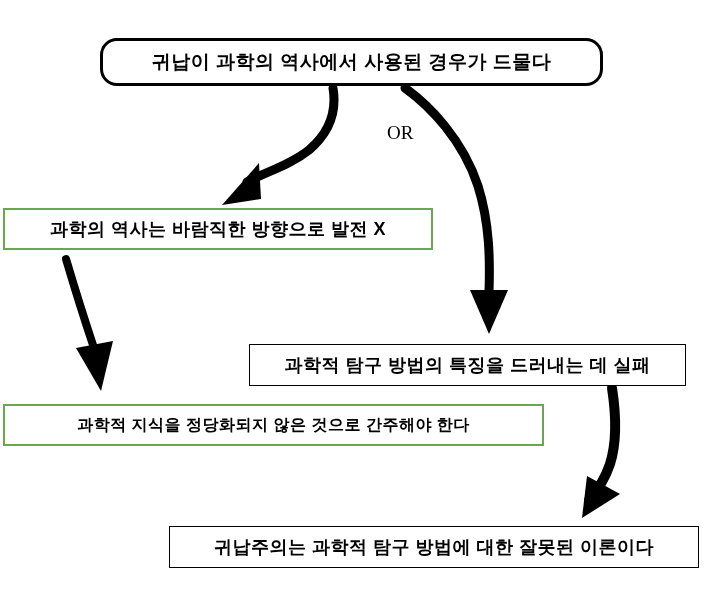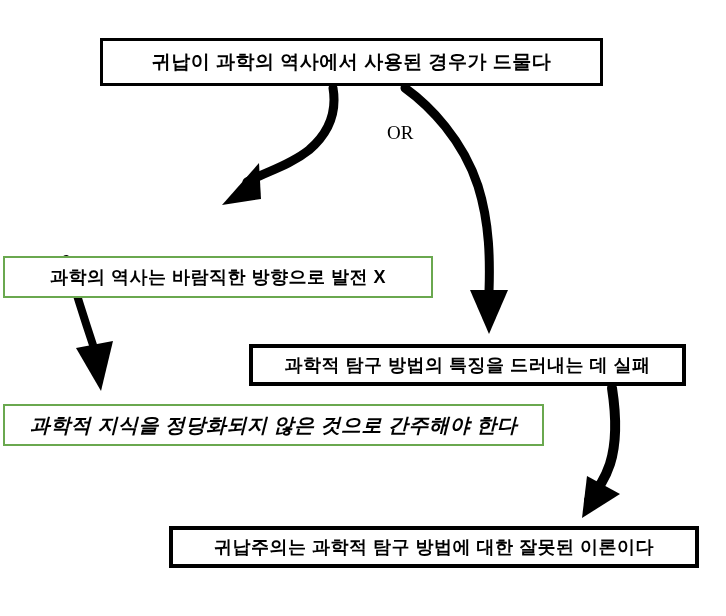--- a/index.html
+++ b/index.html
@@ -41,21 +41,21 @@
   .node-label {
     display: block;
   }
   .n-black {
     border: 3px solid #000000;
   }
   .n-green {
     border: 2px solid #6aa84f;
   }
   .n-pink {
-    border: 4px solid #000000;
+    border: 1px solid #000000;
   }
   .or-label {
     position: absolute;
     font-family: "Liberation Serif", serif;
     font-size: 19px;
     color: #000000;
     font-weight: normal;
   }
 </style>
 </head>
@@ -79,35 +79,35 @@
       <path d="M 66 259 C 74 286, 84 318, 93 345" fill="none" stroke="#000000" stroke-width="8" stroke-linecap="round"></path>
       <path d="M 101 391 L 76 348 L 113 341 Z" fill="#000000"></path>
     </g>
 
     <g>
       <path d="M 612 388 C 616 414, 617 442, 610 464 C 604 482, 596 492, 589 500" fill="none" stroke="#000000" stroke-width="10" stroke-linecap="round"></path>
       <path d="M 582 518 L 587 476 L 620 494 Z" fill="#000000"></path>
     </g>
   </svg>
 
-  <div class="node n-black" style="left:100px; top:38px; width:503px; height:48px; font-size:19px;">
+  <div class="node n-black" style="left:100px; top:38px; width:503px; height:48px; font-size:19px;border-radius:17px;">
     <span class="node-label">귀납이 과학의 역사에서 사용된 경우가 드물다</span>
   </div>
 
   <div class="or-label" style="left:355px; top:122px;margin-left:32px;">OR</div>
 
-  <div class="node n-green" style="left:3px; top:208px; width:430px; height:42px; font-size:18px;margin-top:48px;">
+  <div class="node n-green" style="left:3px; top:208px; width:430px; height:42px; font-size:18px;">
     <span class="node-label">과학의 역사는 바람직한 방향으로 발전 X</span>
   </div>
 
   <div class="node n-pink" style="left:249px; top:344px; width:437px; height:42px; font-size:18px;">
     <span class="node-label">과학적 탐구 방법의 특징을 드러내는 데 실패</span>
   </div>
 
-  <div class="node n-green" style="left:3px; top:404px; width:541px; height:42px; font-size:20px;font-style:italic;">
+  <div class="node n-green" style="left:3px; top:404px; width:541px; height:42px; font-size:16px;">
     <span class="node-label">과학적 지식을 정당화되지 않은 것으로 간주해야 한다</span>
   </div>
 
   <div class="node n-pink" style="left:169px; top:526px; width:530px; height:42px; font-size:18px;">
     <span class="node-label">귀납주의는 과학적 탐구 방법에 대한 잘못된 이론이다</span>
   </div>
 
 </div>
 
 </body></html>

